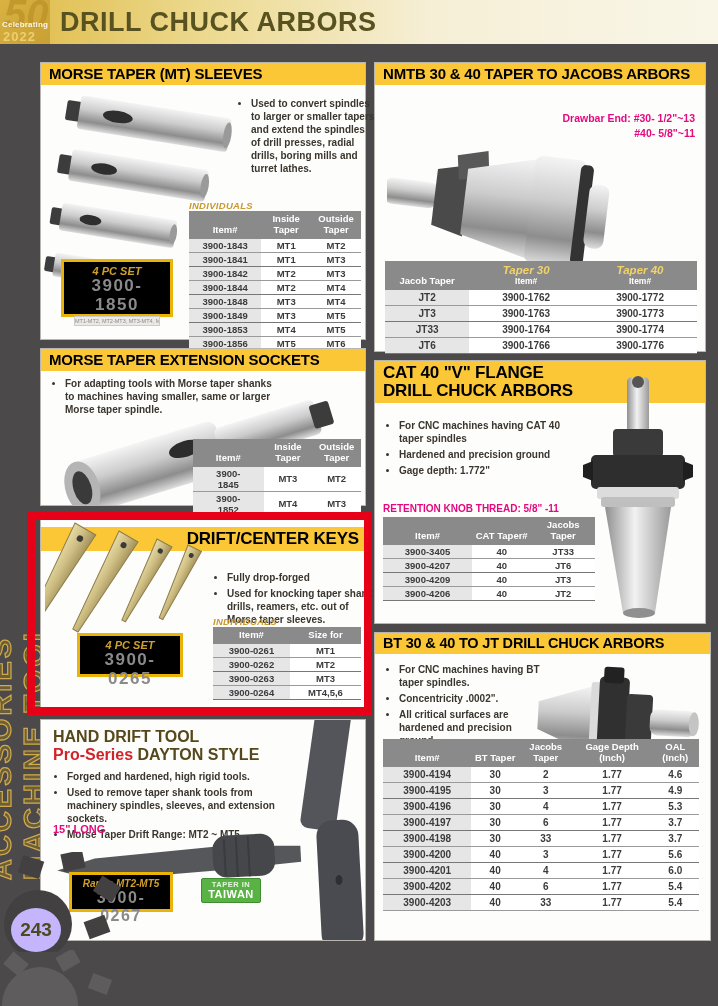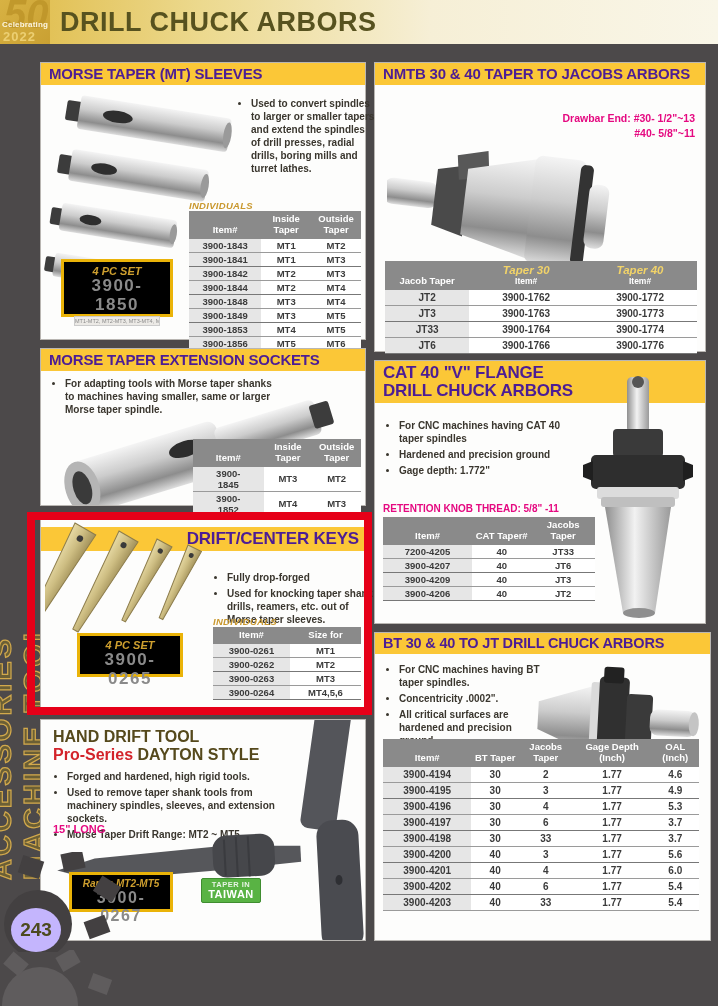--- a/index.html
+++ b/index.html
@@ -17,21 +17,21 @@
 
   
   .side-label{position:absolute;left:-2px;top:368px;height:512px;width:40px;
     display:flex;align-items:center;justify-content:center;
     writing-mode:vertical-lr;transform:rotate(180deg);
     font-size:29px;font-weight:bold;letter-spacing:3px;
     color:#6b5f35;-webkit-text-stroke:1.2px #d2a94c;}
 
   
   .card{position:absolute;background:#fdfdfc;border:1px solid #b9b6b2;box-sizing:border-box;}
-  .band{background:#fbc737;color:#4c1d95;font-weight:bold;letter-spacing:-.2px;padding:3px 8px;line-height:1.05;}
+  .band{background:#fbc737;color:#000000;font-weight:bold;letter-spacing:-.2px;padding:3px 8px;line-height:1.05;}
   .band.sz15{font-size:15px;}
   .band.sz17{font-size:17px;}
   .bullets{margin:0;padding:0 0 0 14px;font-size:10px;font-weight:bold;color:#3a362e;line-height:1.3;}
   .bullets li{margin-bottom:3px;}
   .individuals{color:#c9982e;font-style:italic;font-weight:bold;font-size:9.5px;letter-spacing:.3px;}
   .magenta{color:#e50980;font-weight:bold;}
   .abs{position:absolute;}
 
   
   table{border-collapse:collapse;width:100%;table-layout:fixed;}
@@ -351,21 +351,21 @@
           </colgroup>
         <thead>
             <tr>
               <th>Item#</th>
               <th>CAT Taper#</th>
               <th>Jacobs Taper</th>
             </tr>
           </thead>
         <tbody>
             <tr>
-              <td>7200-4205</td>
+              <td>3900-3405</td>
               <td>40</td>
               <td>JT33</td>
             </tr>
             <tr>
               <td>3900-4207</td>
               <td>40</td>
               <td>JT6</td>
             </tr>
             <tr>
               <td>3900-4209</td>

